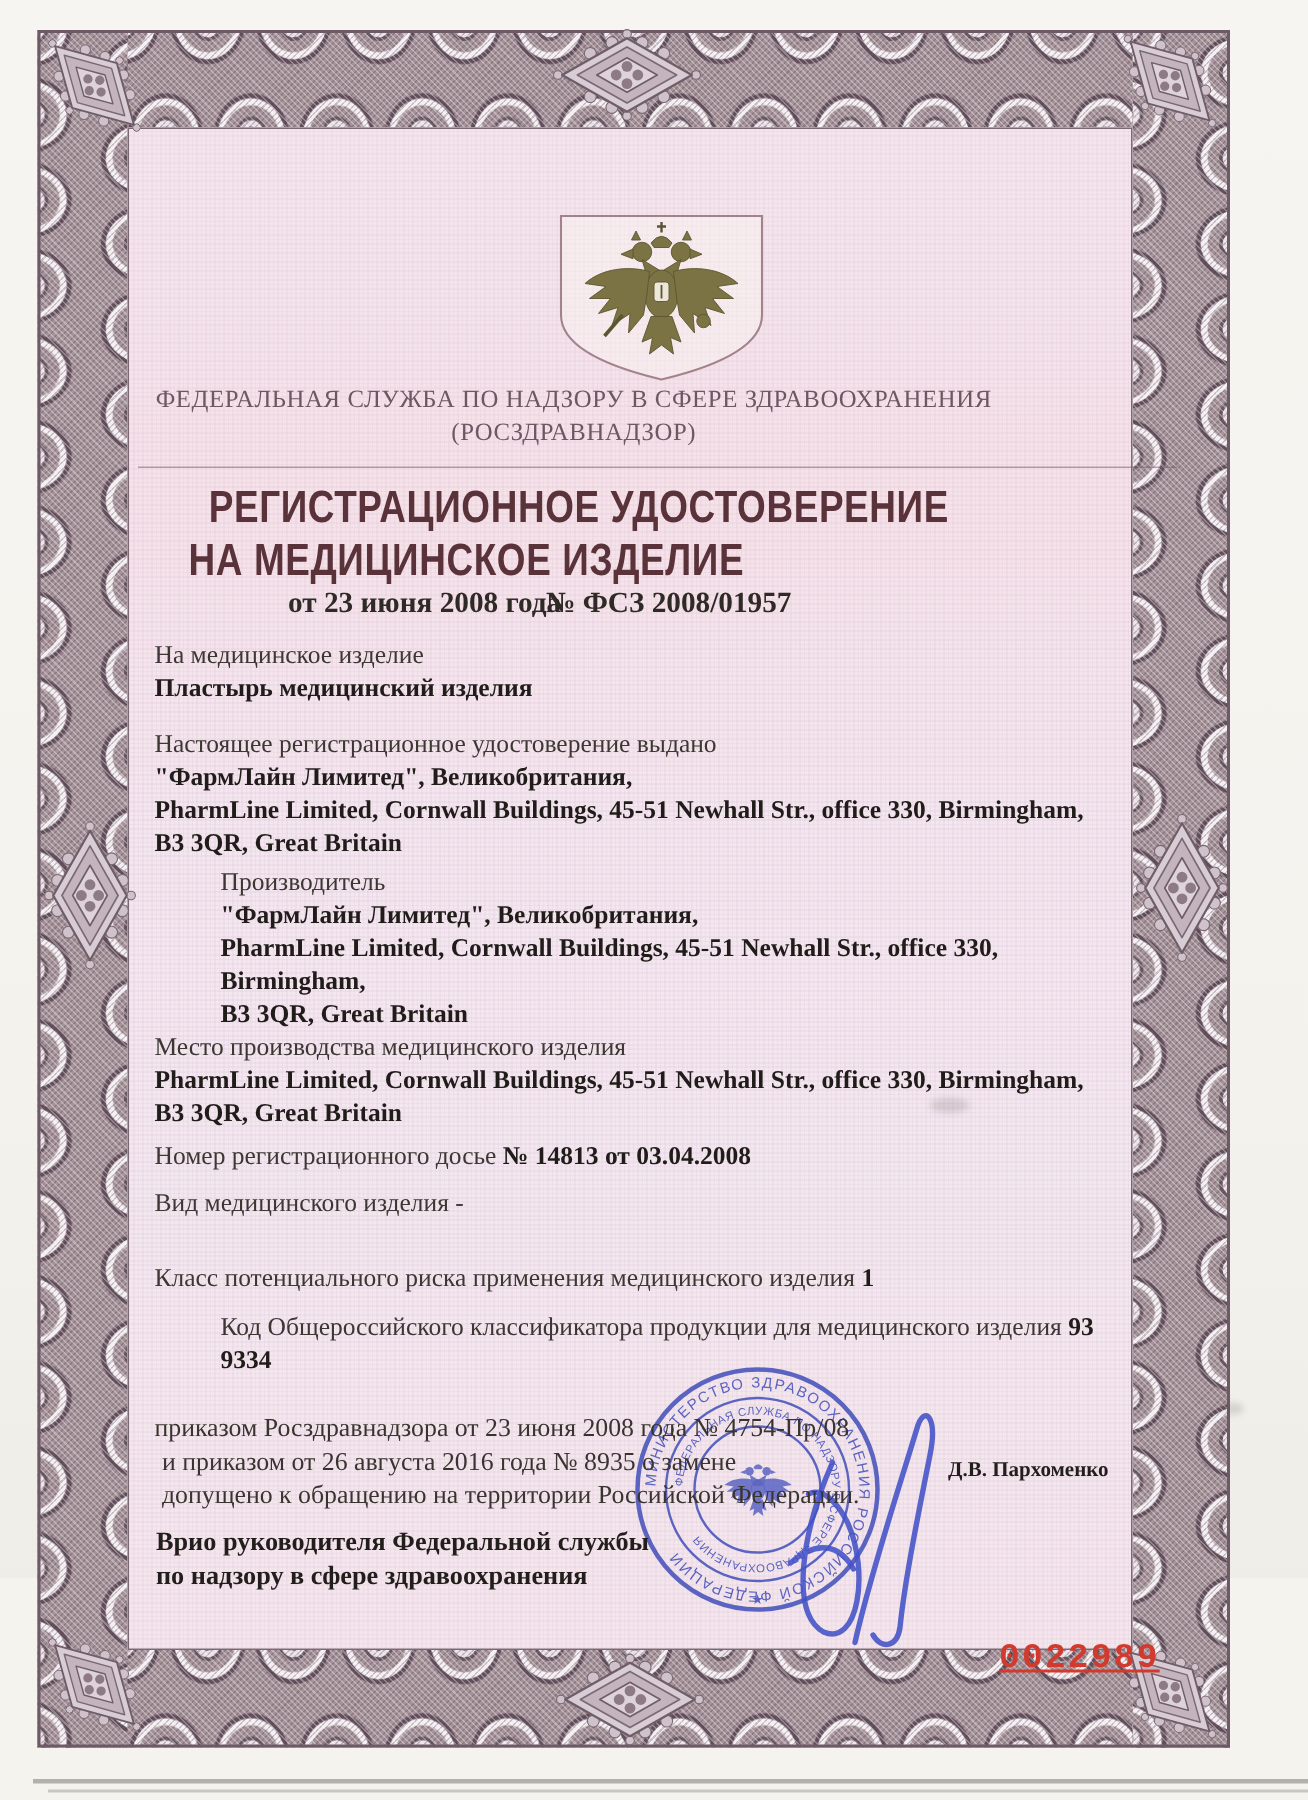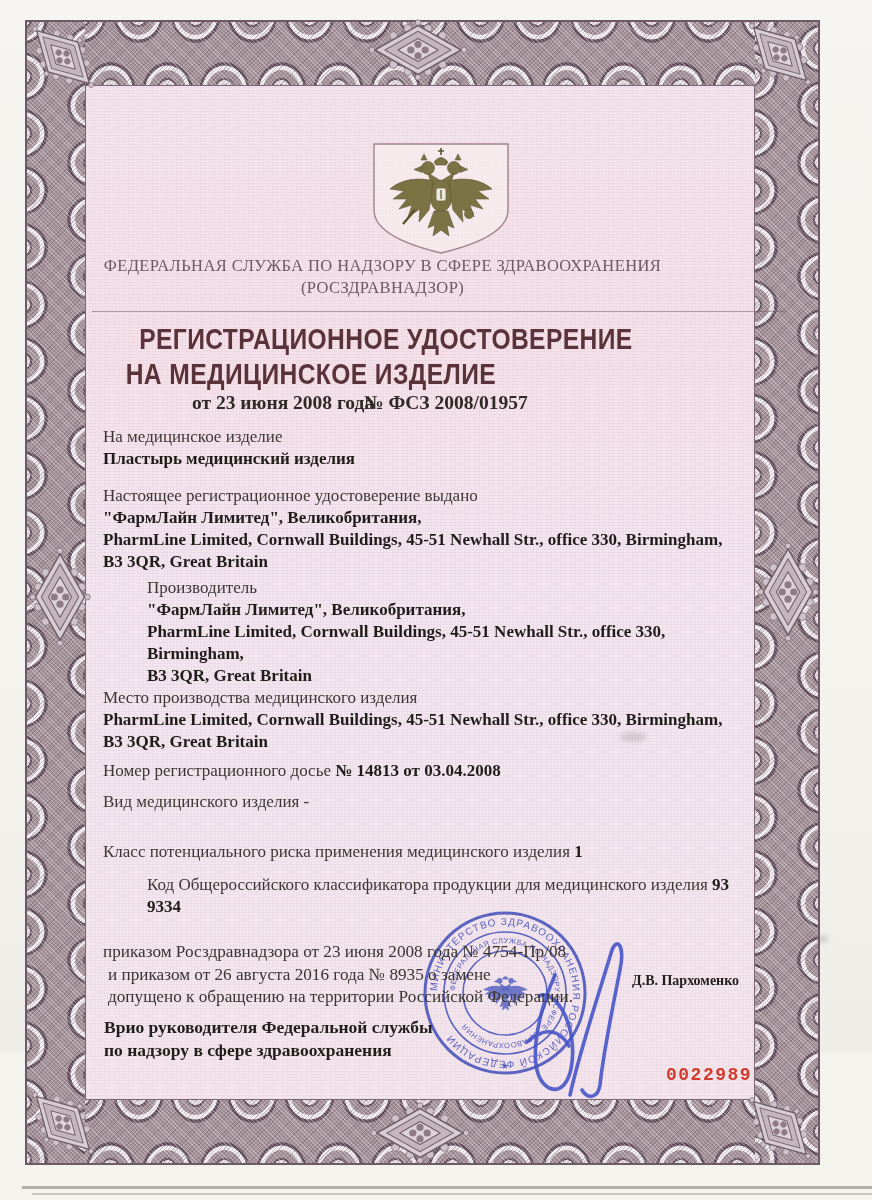--- a/index.html
+++ b/index.html
@@ -56,22 +56,22 @@
   .body-block .lbl{font-weight:400;}
   .body-block b,.bold{font-weight:700;color:#201c19;}
   .m15{margin-bottom:15px;} .m4{margin-bottom:4px;} .m0{margin-bottom:0;margin-left:44px;}
   .m7{margin-bottom:7px;} .m9{margin-bottom:9px;} .m11{margin-bottom:11px;margin-top:28px;}
   .orders{position:absolute;left:103px;top:941px;width:560px;
     font-size:17.2px;line-height:22.5px;color:#39342f;}
   .orders .ind{padding-left:5px;}
   .sig-title{position:absolute;left:104px;top:1016px;width:420px;
     font-weight:700;font-size:17.5px;line-height:22.5px;color:#221e1b;}
   .sig-name{position:absolute;left:612px;top:973px;font-weight:700;font-size:14px;color:#221e1b;margin-left:20px;}
-  .serial{position:absolute;left:666px;top:1065px;font-family:"Liberation Mono",monospace;
-    font-weight:700;font-size:18px;letter-spacing:1.5px;color:#d23a2e;}
+  .serial{position:absolute;left:666px;top:1092px;font-family:"Liberation Mono",monospace;
+    font-weight:700;font-size:23px;letter-spacing:1.5px;color:#d23a2e;text-decoration:underline;}
   .coat{position:absolute;left:368px;top:140px;z-index:4;}
   
   .scan-edge{position:absolute;left:22px;top:1186px;width:850px;height:12px;z-index:5;}
   .scan-edge::before{content:"";position:absolute;left:0;top:0;width:100%;height:3px;background:#b3b1ac;}
   .scan-edge::after{content:"";position:absolute;left:10px;top:7px;width:99%;height:2px;background:#c9c7c2;}
   .smudge{position:absolute;width:26px;height:10px;border-radius:50%;
     background:rgba(90,85,80,.18);filter:blur(2px);z-index:4;}
 </style>
 </head>
 <body>

